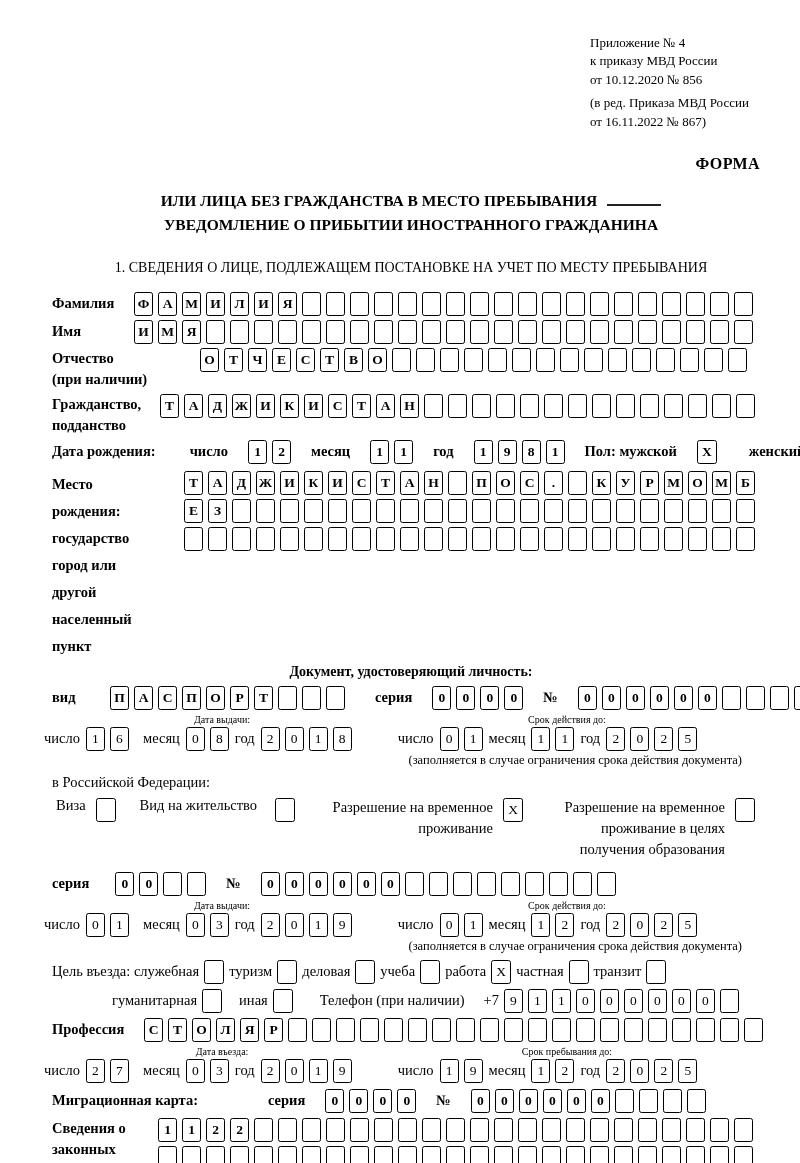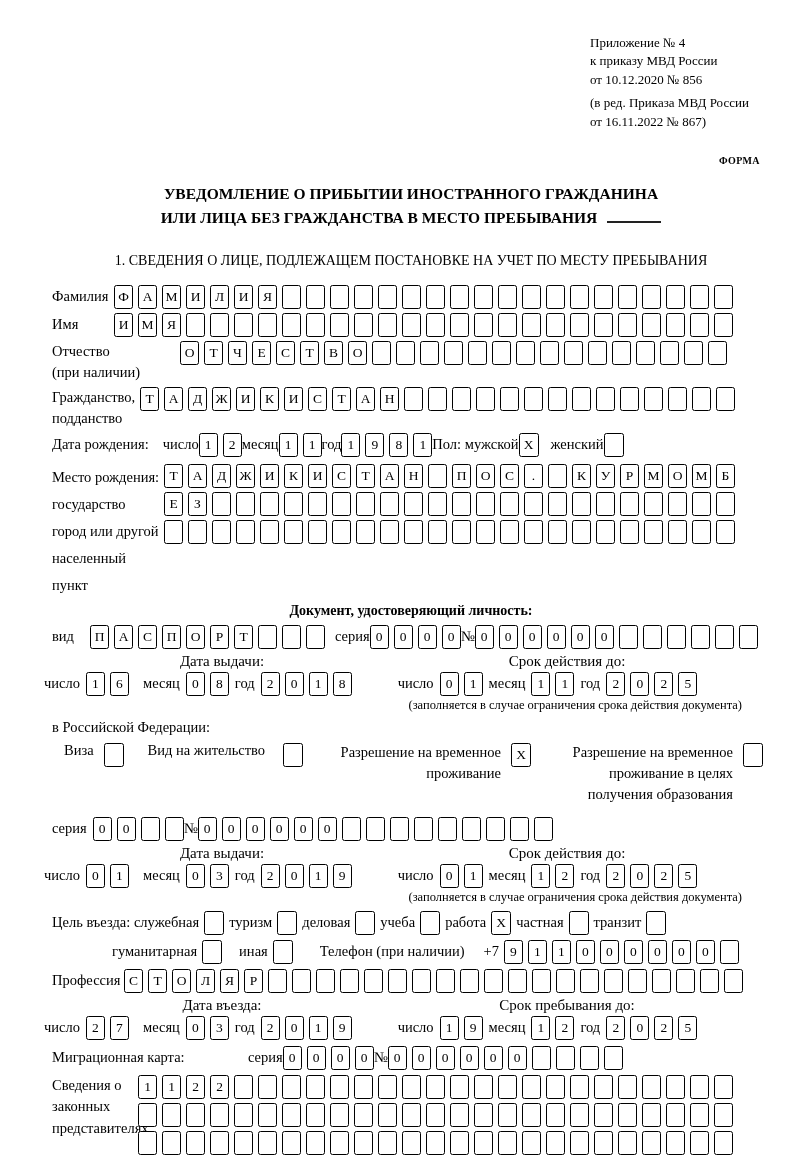--- a/index.html
+++ b/index.html
@@ -3,55 +3,55 @@
 <meta charset="utf-8">
 <style>
   html,body { margin:0; padding:0; background:#fff; }
   body { width:800px; height:1163px; font-family:"Liberation Serif","DejaVu Serif",serif; color:#000; }
   .page { box-sizing:border-box; width:800px; height:839px; padding:34px 30px 16px 52px; position:relative; }
 
   
   .annex { width:172px; margin-left:auto; margin-right:8px; font-size:13px; line-height:1.42; }
   .annex .ed { margin-top:5px; }
 
-  .forma { text-align:right; padding-right:10px; font-weight:bold; font-size:10px; margin-top:24px; letter-spacing:0.4px; }
+  .forma { text-align:right; padding-right:10px; font-weight:bold; font-size:16px; margin-top:24px; letter-spacing:0.4px; }
 
   .title { text-align:center; font-weight:bold; font-size:15.5px; line-height:1.5; margin-top:16px; }
   .blank { display:inline-block; width:54px; border-bottom:2px solid #222; height:14px; margin-left:10px; }
 
   .sec1 { text-align:center; font-weight:normal; font-size:14px; margin:24px 0 16px 0; white-space:nowrap; }
 
   
-  .frow { display:flex; align-items:center; gap:0; margin-bottom:4px; }
+  .frow { display:flex; align-items:center; gap:20px; margin-bottom:4px;font-weight:bold; }
   .frow.top { align-items:flex-start; }
   .lab { font-size:14.5px; flex:none; white-space:nowrap; }
   .lab-block { flex:none; font-size:14.5px; line-height:21px; }
   .col { display:flex; flex-direction:column; gap:4px; }
 
   .cells { display:flex; gap:5px; flex:none; }
   .cell { box-sizing:border-box; flex:none; width:19px; height:24px; border:1.8px solid #000; border-radius:2.5px;
           display:flex; align-items:center; justify-content:center; font-size:13.5px; line-height:1; background:#fff; }
   .cbx .cell { width:20px; }
 
   .w62 { width:62px; } .w128 { width:128px; } .w88 { width:88px; } .w112 { width:112px; }
   .w72 { width:72px; } .w86 { width:86px; } .w196 { width:196px; }
 
   .center-bold { text-align:center; font-weight:bold; font-size:14px; margin:4px 0 6px 0; }
 
-  .date-heads { display:flex; font-size:15px; margin:3px 0 2px 0; }
+  .date-heads { display:flex; font-size:10px; margin:3px 0 2px 0; }
   .dh-left { width:340px; text-align:center; }
   .dh-right { width:330px; text-align:center; margin-left:10px; }
   .date-vals { display:flex; align-items:center; margin-left:-8px; margin-bottom:2px; }
   .dgroup { display:flex; align-items:center; gap:6px; }
   .dv-right { margin-left:46px; }
 
   .note-right { text-align:right; font-size:12.5px; margin:0 28px 6px 0; }
   .plain { font-size:14.5px; margin:3px 0; }
 
-  .permit-row { display:flex; align-items:flex-start; gap:10px; font-size:14.5px; margin:6px 0 12px 12px; }
+  .permit-row { display:flex; align-items:flex-start; gap:10px; font-size:14.5px; margin:6px 0 12px 4px; }
   .opt { text-align:right; line-height:1.45; flex:none; }
   .w175 { width:178px; } .w180 { width:186px; }
   .pr-box { margin-top:1px; }
 
   .goal-row { display:flex; align-items:center; gap:5px; font-size:14.5px; margin-bottom:5px; }
   .indent60 { margin-left:60px; }
   .gap12 { margin-left:12px; }
 </style>
 </head>
 <body>
@@ -64,24 +64,24 @@
     <div>от 10.12.2020 № 856</div>
     <div class="ed">
       <div>(в ред. Приказа МВД России</div>
       <div>от 16.11.2022 № 867)</div>
     </div>
   </div>
 
   <div class="forma">ФОРМА</div>
 
   <div class="title">
-    <div>УВЕДОМЛЕНИЕ О ПРИБЫТИИ ИНОСТРАННОГО ГРАЖДАНИНА</div>
     <div>
       <span>ИЛИ ЛИЦА БЕЗ ГРАЖДАНСТВА В МЕСТО ПРЕБЫВАНИЯ</span><span class="blank"></span>
     </div>
+    <div>УВЕДОМЛЕНИЕ О ПРИБЫТИИ ИНОСТРАННОГО ГРАЖДАНИНА</div>
   </div>
 
   <div class="sec1">1. СВЕДЕНИЯ О ЛИЦЕ, ПОДЛЕЖАЩЕМ ПОСТАНОВКЕ НА УЧЕТ ПО МЕСТУ ПРЕБЫВАНИЯ</div>
 
   <div class="frow">
     <span class="lab w62">Фамилия</span>
     <span class="cells">
         <span class="cell">Ф</span>
         <span class="cell">А</span>
         <span class="cell">М</span>

